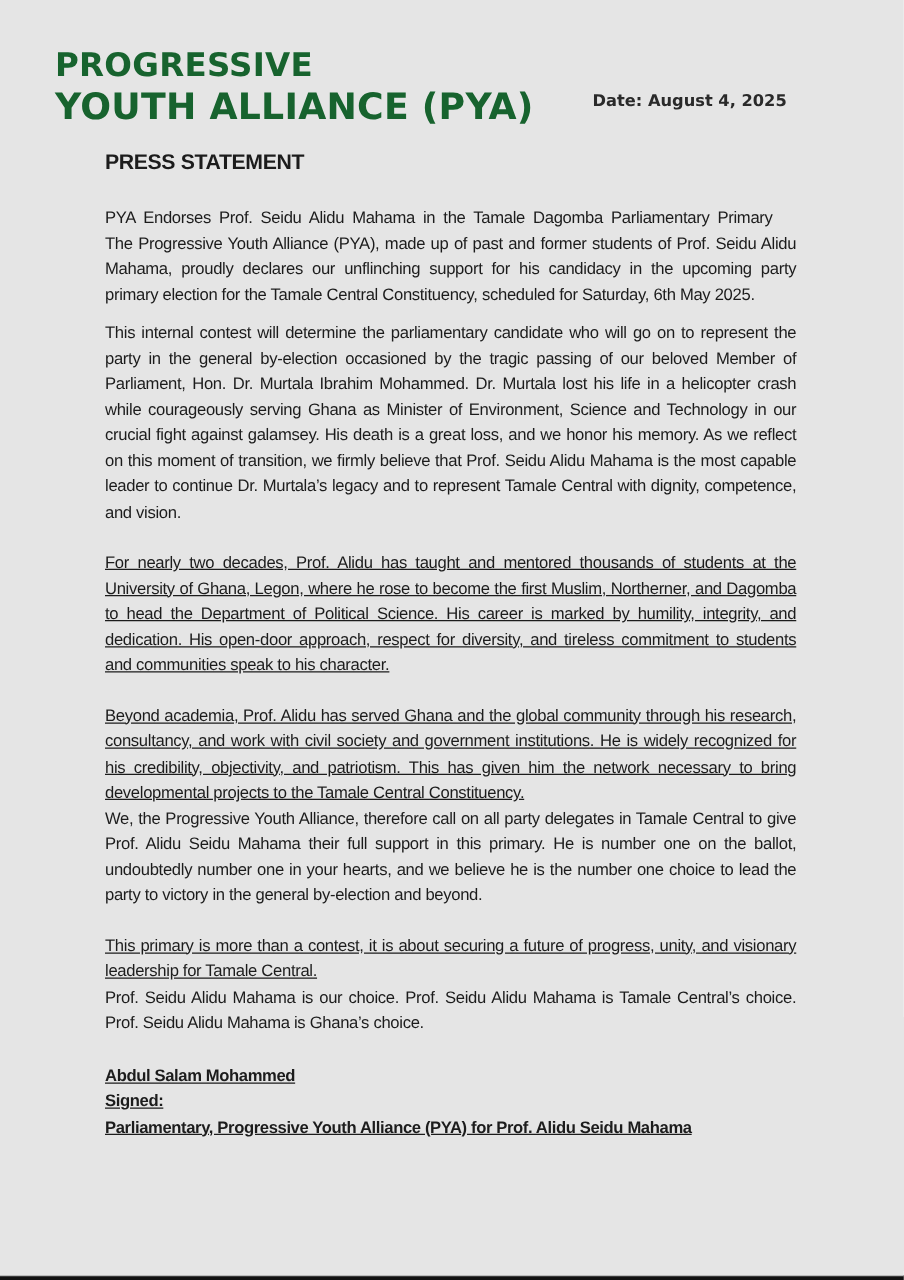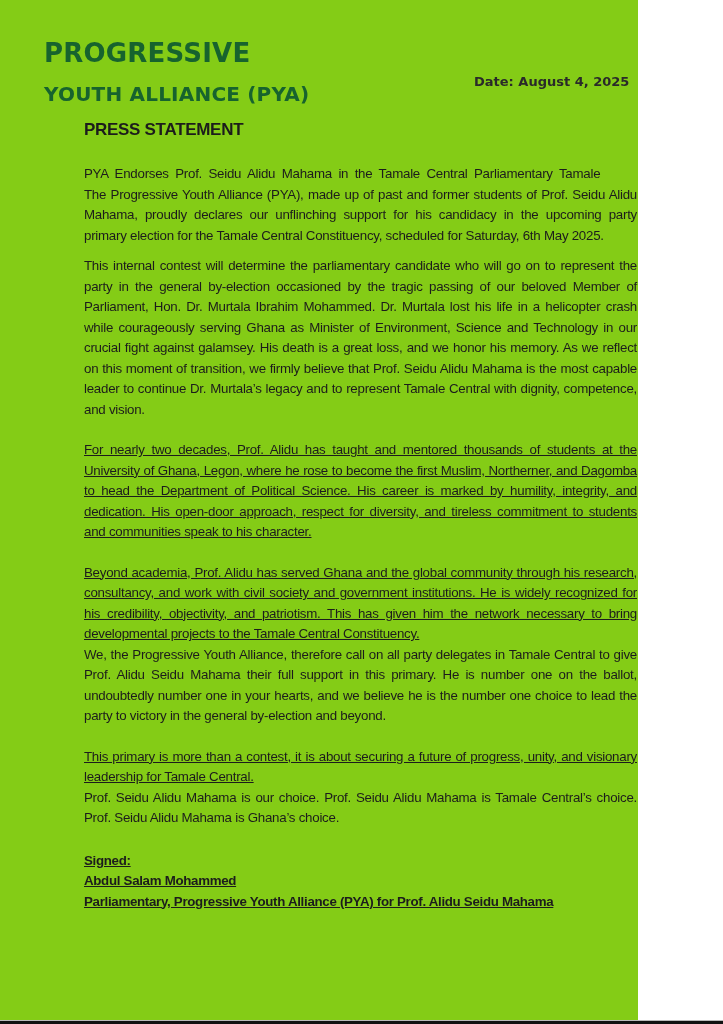--- a/index.html
+++ b/index.html
@@ -1,20 +1,20 @@
 <!DOCTYPE html>
 <html><head>
   <meta charset="utf-8">
   <style>
     html, body { margin: 0; padding: 0; background: #ffffff; }
     body { width: 723px; height: 1024px; position: relative; overflow: hidden; }
-    .page { position: absolute; left: 0; top: 0; width: 638px; height: 1024px; background: #84cc16; }
+    .page { position: absolute; left: 0; top: 0; width: 723px; height: 1024px; background: #e5e5e5; }
     .logo { position: absolute; left: 44px; top: 40px; color: #17632e; font-family: "DejaVu Sans", sans-serif; font-weight: 800; line-height: 1; letter-spacing: 0.2px; }
     .logo .l1 { font-size: 26px; display: block; font-weight: bold; }
-    .logo .l2 { font-size: 20px; display: block; margin-top: 18px; font-weight: bold; }
+    .logo .l2 { font-size: 29px; display: block; margin-top: 5px; font-weight: bold; }
     .date { position: absolute; left: 474px; top: 74px; font-family: "DejaVu Sans", sans-serif; font-weight: bold; font-size: 13px; color: #2a2a2a; }
     .content { position: absolute; left: 84px; top: 120px; width: 553px; font-family: "Liberation Sans", sans-serif; color: #1c1c1c; font-size: 13.3px; line-height: 20.5px; }
     .title { font-weight: bold; font-size: 17px; letter-spacing: -0.3px; margin: 0; line-height: 20px; }
     .subtitle { font-weight: bold; font-size: 13.3px; letter-spacing: -0.3px; margin: 2px 0 0 0; line-height: 20px; }
     p { margin: 0; text-align: justify; letter-spacing: -0.25px; }
     .gap-lg { margin-top: 24px; }
     .gap-sm { margin-top: 10px; }
     .gap-md { margin-top: 20px; text-decoration: underline; }
     .last-left { text-align-last: left; }
     .sign { font-weight: bold; letter-spacing: -0.3px; margin: 0; line-height: 20.5px; }
@@ -26,30 +26,30 @@
 <div class="page">
   <div class="logo">
     <span class="l1">PROGRESSIVE</span>
     <span class="l2">YOUTH ALLIANCE (PYA)</span>
   </div>
   <div class="date">Date: August 4, 2025</div>
 
   <div class="content">
     <h1 class="title">PRESS STATEMENT</h1>
 
-    <p class="gap-lg" style="word-spacing:3px;">PYA Endorses Prof. Seidu Alidu Mahama in the Tamale Central Parliamentary Tamale</p>
+    <p class="gap-lg" style="word-spacing:3px;">PYA Endorses Prof. Seidu Alidu Mahama in the Tamale Dagomba Parliamentary Primary</p>
     <p class="last-left">The Progressive Youth Alliance (PYA), made up of past and former students of Prof. Seidu Alidu Mahama, proudly declares our unflinching support for his candidacy in the upcoming party primary election for the Tamale Central Constituency, scheduled for Saturday, 6th May 2025.</p>
     <p class="gap-sm last-left">This internal contest will determine the parliamentary candidate who will go on to represent the party in the general by-election occasioned by the tragic passing of our beloved Member of Parliament, Hon. Dr. Murtala Ibrahim Mohammed. Dr. Murtala lost his life in a helicopter crash while courageously serving Ghana as Minister of Environment, Science and Technology in our crucial fight against galamsey. His death is a great loss, and we honor his memory. As we reflect on this moment of transition, we firmly believe that Prof. Seidu Alidu Mahama is the most capable leader to continue Dr. Murtala’s legacy and to represent Tamale Central with dignity, competence, and vision.</p>
     <p class="gap-md last-left">For nearly two decades, Prof. Alidu has taught and mentored thousands of students at the University of Ghana, Legon, where he rose to become the first Muslim, Northerner, and Dagomba to head the Department of Political Science. His career is marked by humility, integrity, and dedication. His open-door approach, respect for diversity, and tireless commitment to students and communities speak to his character.</p>
     <p class="gap-md last-left">Beyond academia, Prof. Alidu has served Ghana and the global community through his research, consultancy, and work with civil society and government institutions. He is widely recognized for his credibility, objectivity, and patriotism. This has given him the network necessary to bring developmental projects to the Tamale Central Constituency.</p>
     <p class="last-left">We, the Progressive Youth Alliance, therefore call on all party delegates in Tamale Central to give Prof. Alidu Seidu Mahama their full support in this primary. He is number one on the ballot, undoubtedly number one in your hearts, and we believe he is the number one choice to lead the party to victory in the general by-election and beyond.</p>
     <p class="gap-md last-left">This primary is more than a contest, it is about securing a future of progress, unity, and visionary leadership for Tamale Central.</p>
     <p class="last-left">Prof. Seidu Alidu Mahama is our choice. Prof. Seidu Alidu Mahama is Tamale Central’s choice. Prof. Seidu Alidu Mahama is Ghana’s choice.</p>
 
     <div class="gap-md" style="margin-top:22px;">
+      <p class="sign">Abdul Salam Mohammed</p>
       <p class="sign">Signed:</p>
-      <p class="sign">Abdul Salam Mohammed</p>
       <p class="sign">Parliamentary, Progressive Youth Alliance (PYA) for Prof. Alidu Seidu Mahama</p>
     </div>
   </div>
 
   <div class="bottom-bar"></div>
 </div>
 
 </body></html>

